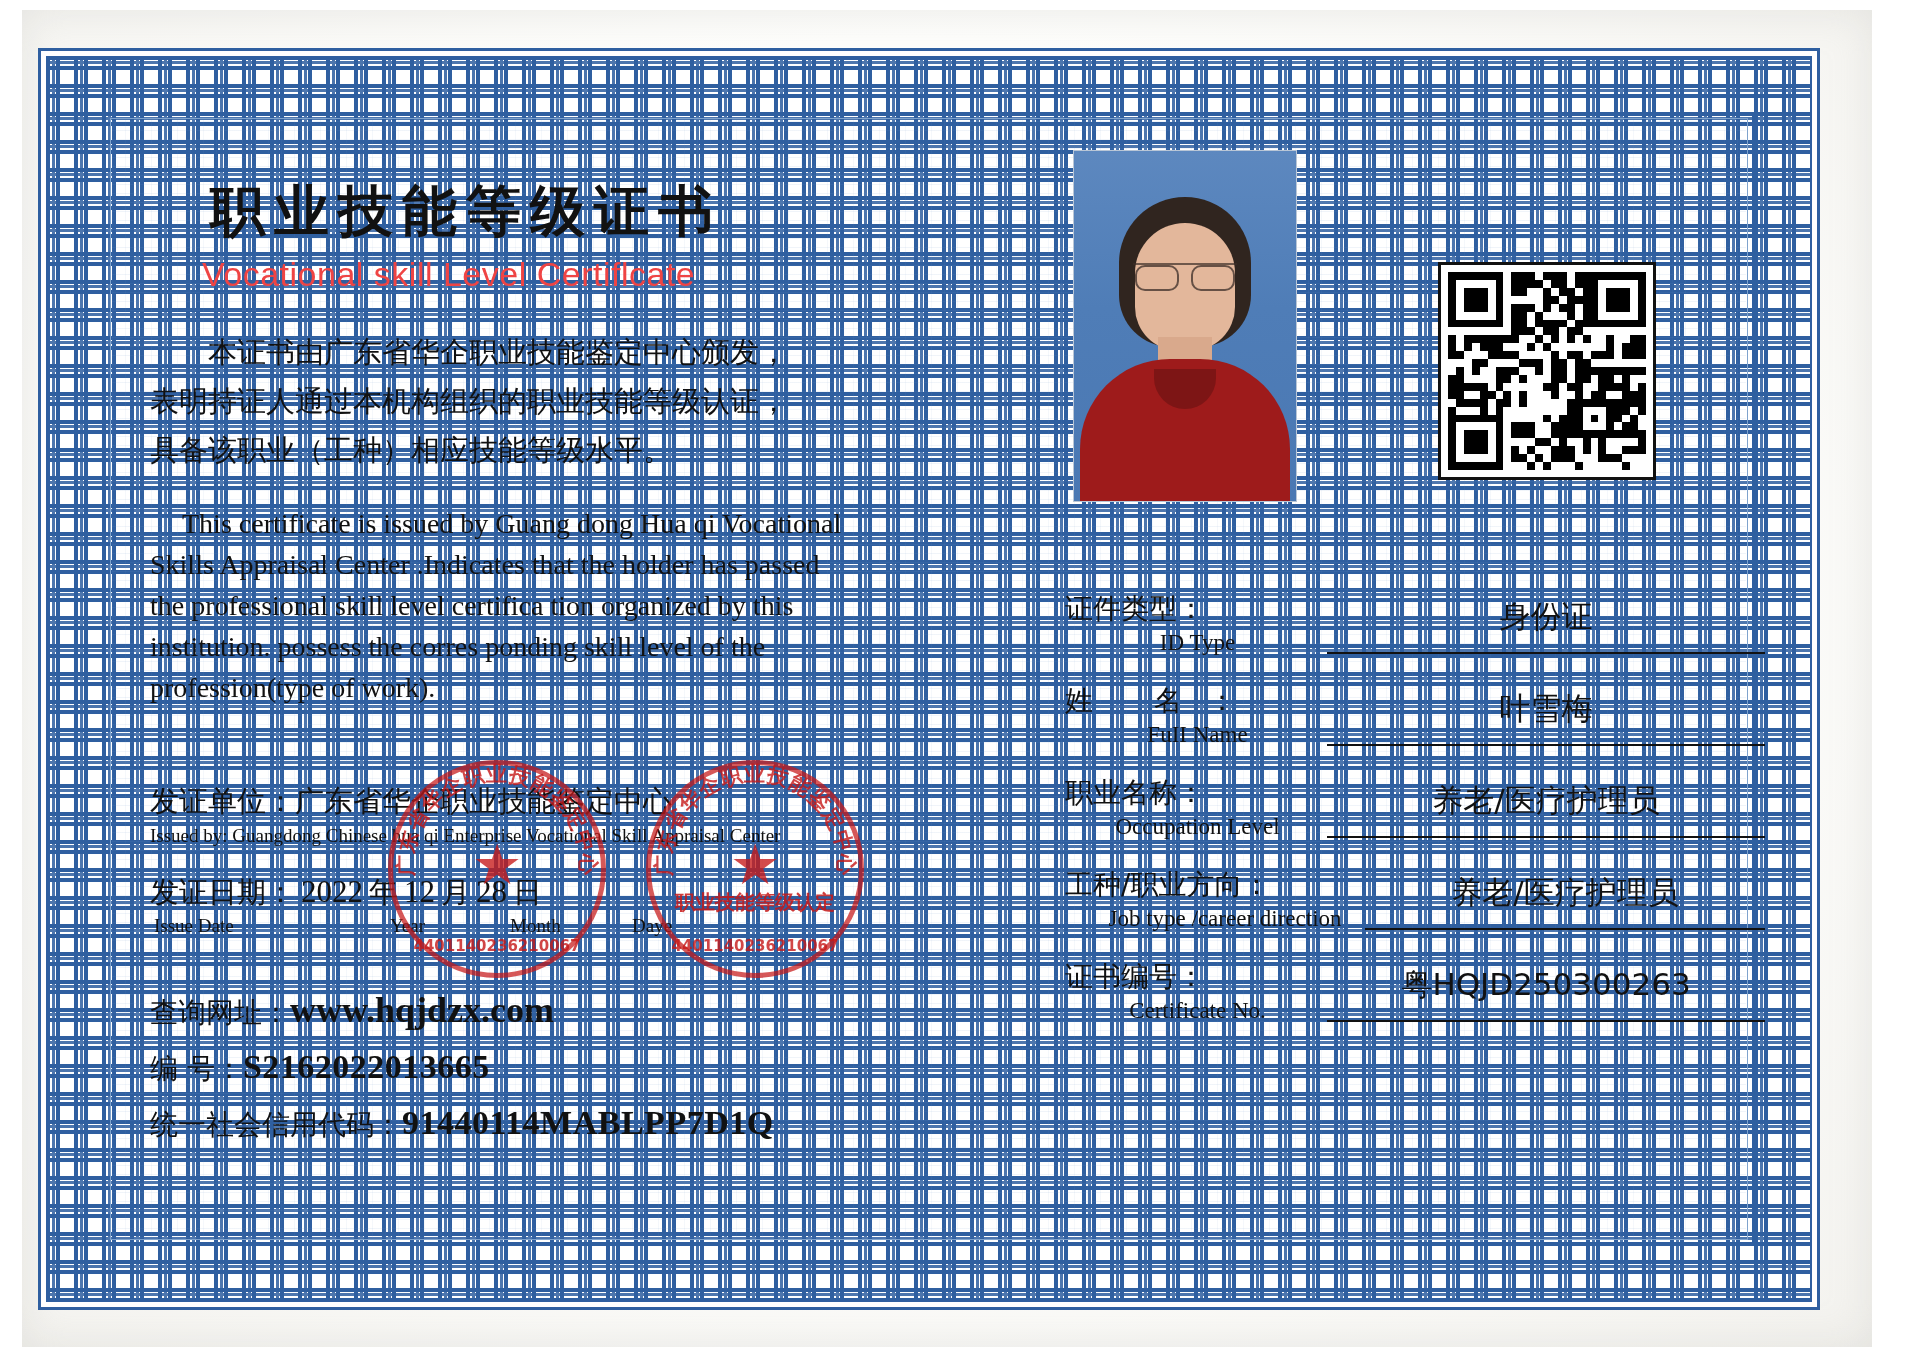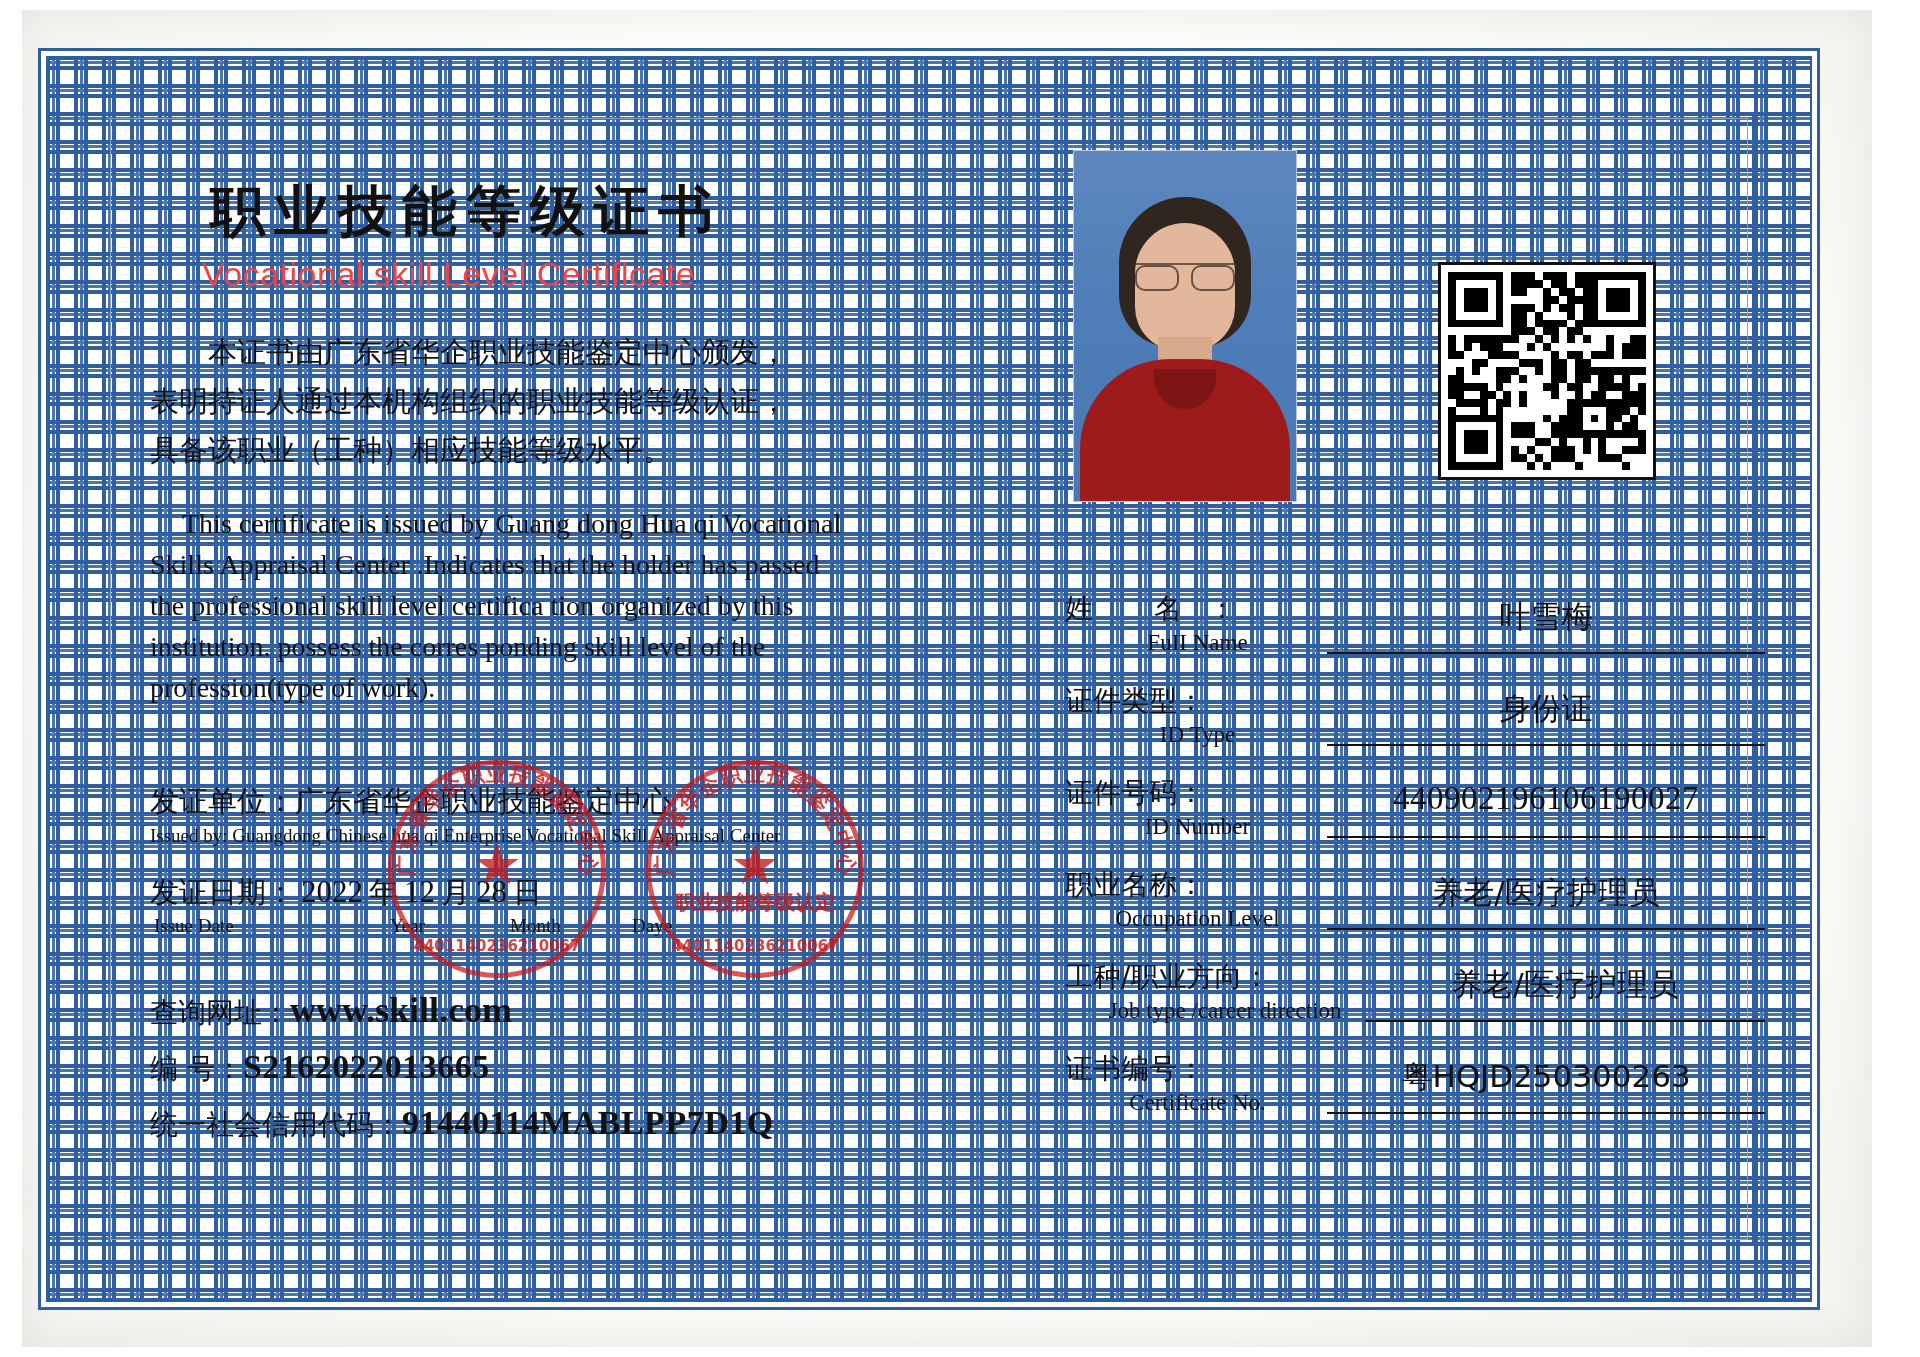--- a/index.html
+++ b/index.html
@@ -480,21 +480,21 @@
     </div>
     <div class="issue-date-sub">
       <span class="sub-issue">Issue  Date</span>
       <span class="sub-year">Year</span>
       <span class="sub-month">Month</span>
       <span class="sub-day">Daye</span>
     </div>
 
     <div class="bottom-block">
       <div class="bottom-row">
-        <span class="lbl">查询网址：</span><span class="val-site">www.skill.com</span>
+        <span class="lbl">查询网址：</span><span class="val-site">www.hqjdzx.com</span>
       </div>
       <div class="bottom-row">
         <span class="lbl">编    号：</span><span class="val">S2162022013665</span>
       </div>
       <div class="bottom-row">
         <span class="lbl">统一社会信用代码：</span><span class="val">91440114MABLPP7D1Q</span>
       </div>
     </div>
   </div>
 
@@ -1156,41 +1156,34 @@
         <i style="background: transparent;"></i>
         <i></i>
         <i style="background: transparent;"></i>
         <i style="background: transparent;"></i>
       </div>
   </div>
 
   <div class="fields">
     <div class="field-row">
       <div class="field-label">
+        <span class="cn">证件类型：</span>
+        <span class="en">ID Type</span>
+      </div>
+      <div class="field-value shift2">身份证</div>
+    </div>
+
+    <div class="field-row">
+      <div class="field-label">
         <span class="cn sp-name">姓    名：</span>
         <span class="en">FuII Name</span>
       </div>
       <div class="field-value shift2">叶雪梅</div>
     </div>
 
-    <div class="field-row">
-      <div class="field-label">
-        <span class="cn">证件类型：</span>
-        <span class="en">ID Type</span>
-      </div>
-      <div class="field-value shift2">身份证</div>
-    </div>
-
-    <div class="field-row">
-      <div class="field-label">
-        <span class="cn">证件号码：</span>
-        <span class="en">ID Number</span>
-      </div>
-      <div class="field-value num shift2">440902196106190027</div>
-    </div>
 
     <div class="field-row">
       <div class="field-label">
         <span class="cn">职业名称：</span>
         <span class="en">Occupation Level</span>
       </div>
       <div class="field-value shift2">养老/医疗护理员</div>
     </div>
 
     <div class="field-row">

